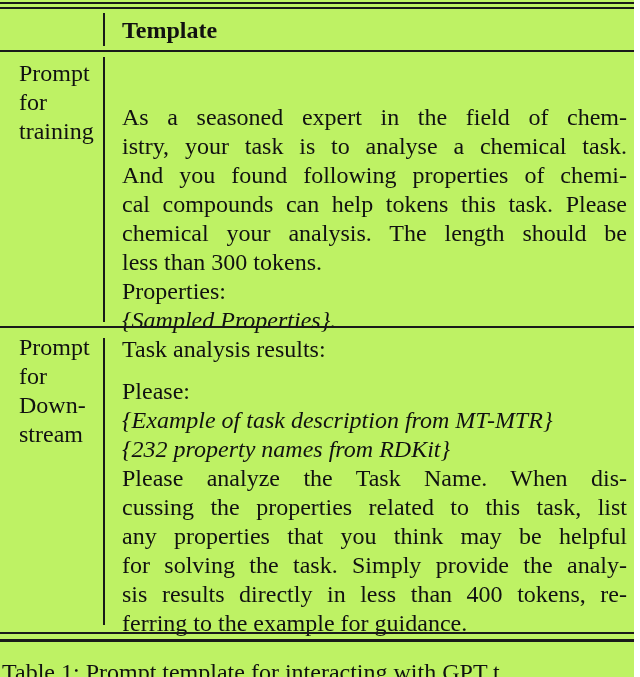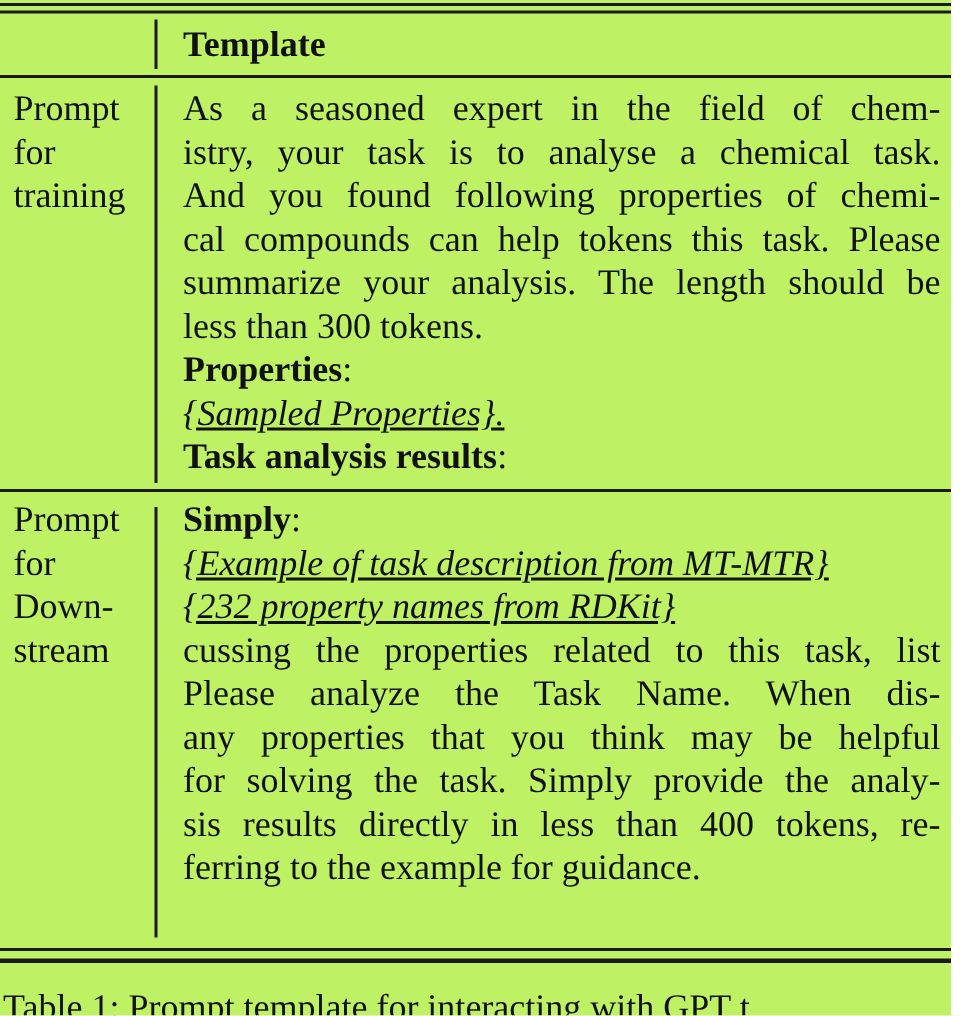--- a/index.html
+++ b/index.html
@@ -12,30 +12,30 @@
     color:#111;
     font-size:24px;
   }
   .rule{position:absolute;left:0;width:640px;background:#1a1a1a;}
   .vbar{position:absolute;left:103px;width:2px;background:#1a1a1a;}
   .hdr{
     position:absolute;left:122px;top:16px;
     font-weight:bold;
     height:29px;line-height:29px;
   }
-  .labels{position:absolute;left:9px;width:85px;}
-  .content{position:absolute;left:122px;width:505px;}
+  .labels{position:absolute;left:19px;width:85px;}
+  .content{position:absolute;left:122px;width:505px;margin-top:44px;}
   .line{height:29px;line-height:29px;white-space:nowrap;}
   .content .just{
     white-space:normal;
     text-align:justify;
     text-align-last:justify;
   }
-  .b{font-weight:bold;}
-  .i{font-style:italic;text-decoration:underline;}
+  .b{font-weight:normal;}
+  .i{font-style:italic;}
   .caption{
     position:absolute;left:2px;top:658px;width:636px;
     height:29px;line-height:28px;font-size:24px;
     white-space:nowrap;
   }
 </style>
 </head>
 <body>
 
 <div class="page">
@@ -52,42 +52,42 @@
   <div class="labels" style="top:59px;">
       <div class="line">Prompt</div>
       <div class="line">for</div>
       <div class="line">training</div>
     </div>
   <div class="content" style="top:59px;">
       <div class="line just"><span>As a seasoned expert in the field of chem-</span></div>
       <div class="line just"><span>istry, your task is to analyse a chemical task.</span></div>
       <div class="line just"><span>And you found following properties of chemi-</span></div>
       <div class="line just"><span>cal compounds can help tokens this task. Please</span></div>
-      <div class="line just"><span>summarize your analysis. The length should be</span></div>
+      <div class="line just"><span>chemical your analysis. The length should be</span></div>
       <div class="line"><span>less than 300 tokens.</span></div>
       <div class="line"><span class="b">Properties</span><span>:</span></div>
       <div class="line"><span class="i">{Sampled Properties}.</span></div>
       <div class="line"><span class="b">Task analysis results</span><span>:</span></div>
     </div>
 
   <div class="rule" style="top:326px;height:2px;"></div>
 
   <div class="vbar" style="top:338px;height:287px;"></div>
   <div class="labels" style="top:333px;">
       <div class="line">Prompt</div>
       <div class="line">for</div>
       <div class="line">Down-</div>
       <div class="line">stream</div>
     </div>
   <div class="content" style="top:333px;">
-      <div class="line"><span class="b">Simply</span><span>:</span></div>
+      <div class="line"><span class="b">Please</span><span>:</span></div>
       <div class="line"><span class="i">{Example of task description from MT-MTR}</span></div>
       <div class="line"><span class="i">{232 property names from RDKit}</span></div>
+      <div class="line just"><span>Please analyze the Task Name. When dis-</span></div>
       <div class="line just"><span>cussing the properties related to this task, list</span></div>
-      <div class="line just"><span>Please analyze the Task Name. When dis-</span></div>
       <div class="line just"><span>any properties that you think may be helpful</span></div>
       <div class="line just"><span>for solving the task. Simply provide the analy-</span></div>
       <div class="line just"><span>sis results directly in less than 400 tokens, re-</span></div>
       <div class="line"><span>ferring to the example for guidance.</span></div>
     </div>
 
   <div class="rule" style="top:632px;height:2px;"></div>
   <div class="rule" style="top:639px;height:3px;"></div>
 
   <div class="caption">Table 1: Prompt template for interacting with GPT t</div>

